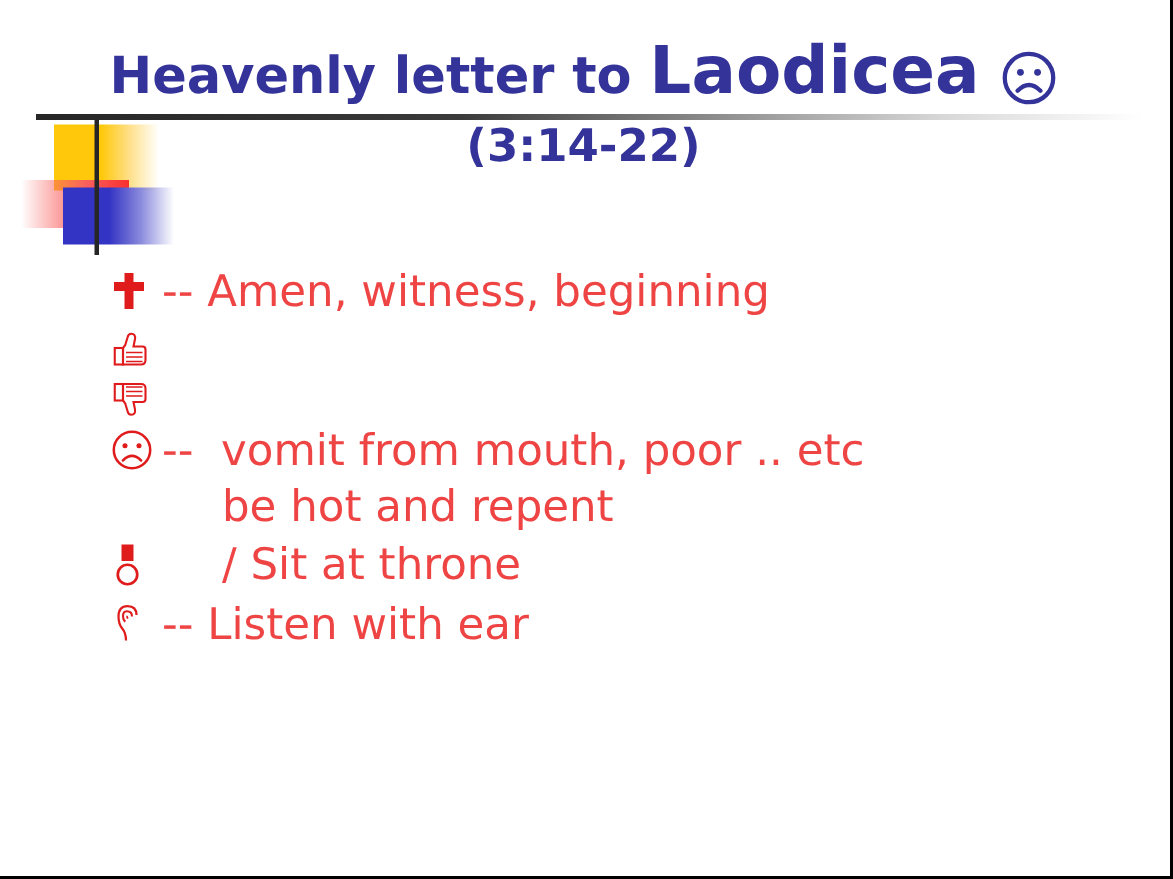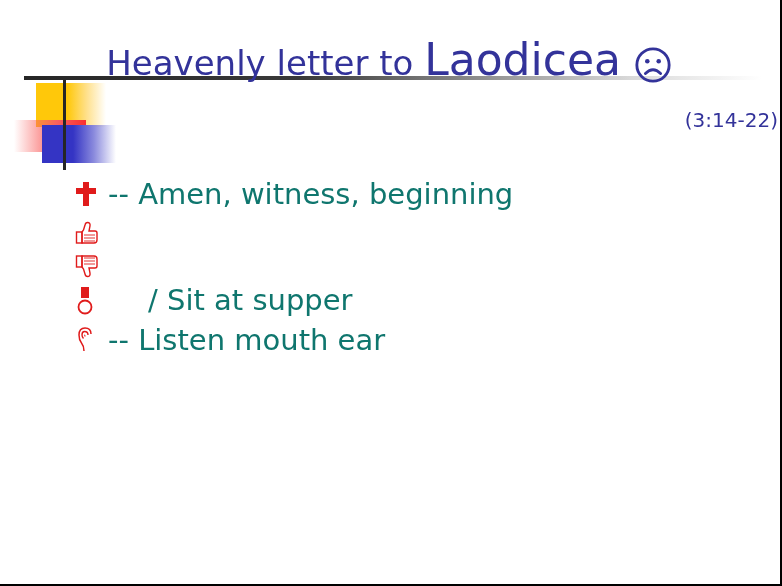--- a/index.html
+++ b/index.html
@@ -70,44 +70,44 @@
     top: 76px;
     width: 738px;
     height: 4px;
     background: linear-gradient(to right, #262626 0%, #3a3a3a 38%, #8f8f8f 62%, #d8d8d8 82%, rgba(255,255,255,0) 100%);
   }
 
   
   #title-block {
     position: absolute;
     left: 0;
-    top: 38px;
+    top: 26px;
     width: 778px;
     text-align: center;
     color: #33339A;
     line-height: 1.0;
+    font-weight: bold;
   }
   #title-line {
     white-space: nowrap;
   }
   .t-small {
     font-size: 34px;
   }
   .t-big {
     font-size: 44px;
   }
   .t-face {
     font-size: 40px;
     vertical-align: -2px;
   }
   #subtitle {
-    margin-top: 26px;
-    font-size: 20px;
+    margin-top: 12px;
+    font-size: 30px;
     color: #33339A;
-    text-align: right;
   }
 
   
   #bullets {
     position: absolute;
     left: 74px;
     top: 176px;
     width: 690px;
   }
   .bullet-row {
@@ -121,21 +121,21 @@
     text-align: left;
     color: #E01B1B;
     line-height: 1;
     padding-top: 4px;
   }
   .bullet-icon svg {
     display: block;
   }
   .bullet-text {
     font-size: 29px;
-    color: #0f766e;
+    color: #ef4444;
     line-height: 1.27;
     white-space: pre;
   }
   .cont-line {
     padding-left: 40px;
   }
 </style>
 </head>
 <body>
 
@@ -184,38 +184,52 @@
     <div class="bullet-row">
       <div class="bullet-icon">
         <svg width="26" height="26" viewBox="0 0 26 26">
             <path d="M8 14 L8 3 L20 3 Q23 3 23 6 L23 13 Q23 15 21 15 L15 15 L16 20 Q16.5 23.5 13.5 23.5 Q11.5 23.5 11 21 L9.5 16 Z" fill="none" stroke="#E01B1B" stroke-width="1.4"></path>
             <rect x="2.5" y="3" width="5.5" height="11" fill="none" stroke="#E01B1B" stroke-width="1.4"></rect>
             <path d="M10 5 L21 5 M10 8 L21 8 M10 11 L21 11" stroke="#E01B1B" stroke-width="0.9"></path>
           </svg>
       </div>
     </div>
 
+    <div class="bullet-row">
+      <div class="bullet-icon">
+        <svg width="28" height="28" viewBox="0 0 30 30">
+            <circle cx="15" cy="15" r="13" fill="none" stroke="#E01B1B" stroke-width="1.8"></circle>
+            <circle cx="10" cy="12" r="1.8" fill="#E01B1B"></circle>
+            <circle cx="20" cy="12" r="1.8" fill="#E01B1B"></circle>
+            <path d="M8.5 22.5 Q15 16 21.5 22.5" fill="none" stroke="#E01B1B" stroke-width="1.8" stroke-linecap="round"></path>
+          </svg>
+      </div>
+      <div>
+        <div class="bullet-text">--  vomit from mouth, poor .. etc</div>
+        <div class="bullet-text cont-line">be hot and repent</div>
+      </div>
+    </div>
 
     <div class="bullet-row">
       <div class="bullet-icon">
         <svg width="22" height="30" viewBox="0 0 22 30">
             <rect x="7" y="1" width="8" height="11" fill="#E01B1B"></rect>
             <circle cx="11" cy="21" r="6.5" fill="none" stroke="#E01B1B" stroke-width="1.8"></circle>
           </svg>
       </div>
       <div>
-        <div class="bullet-text cont-line">/ Sit at supper</div>
+        <div class="bullet-text cont-line">/ Sit at throne</div>
       </div>
     </div>
 
     <div class="bullet-row">
       <div class="bullet-icon">
         <svg width="24" height="28" viewBox="0 0 24 28">
             <path d="M17 8 Q17 2 11 2 Q5 2 5 9 Q5 14 7.5 17 Q10 20 10 25" fill="none" stroke="#E01B1B" stroke-width="1.5"></path>
             <path d="M14 9 Q14 5.5 10.5 5.5 Q8 5.5 8 9 Q8 11 9.5 12.5" fill="none" stroke="#E01B1B" stroke-width="1.4"></path>
             <path d="M11 10.5 Q11 9 10.2 9" fill="none" stroke="#E01B1B" stroke-width="1.2"></path>
           </svg>
       </div>
-      <div class="bullet-text">-- Listen mouth ear</div>
+      <div class="bullet-text">-- Listen with ear</div>
     </div>
 
   </div>
 </div>
 
 </body></html>

